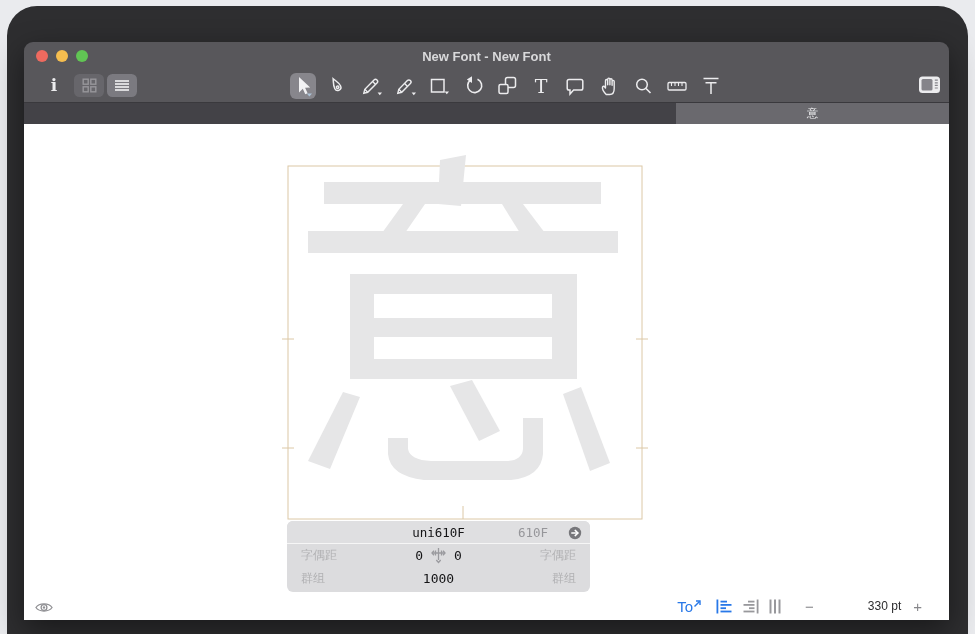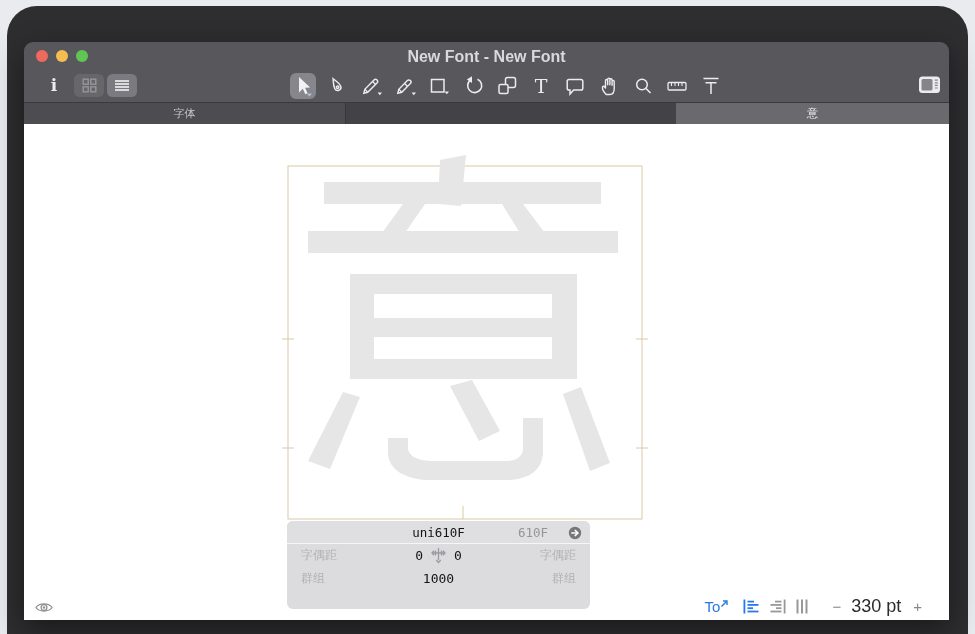--- a/index.html
+++ b/index.html
@@ -11,21 +11,21 @@
 
   .window { position:absolute; left:24px; top:42px; width:925px; height:578px;
             border-radius:9px 9px 0 0; overflow:hidden;
             box-shadow:0 10px 30px rgba(0,0,0,.45); }
 
   
   .titlebar { height:28px; background:#58575b; position:relative; }
   .traffic { position:absolute; top:8px; width:12px; height:12px; border-radius:50%; }
   .t-close { left:12px; } .t-min { left:32px; } .t-zoom { left:52px; }
   .title { position:absolute; left:0; right:0; top:0; line-height:29px; text-align:center;
-           color:#d9d9db; font-size:16px; font-weight:bold; }
+           color:#d9d9db; font-size:13px; font-weight:bold; }
 
   .toolbar { height:32px; background:#58575b; position:relative; }
   .info-btn { position:absolute; left:20px; top:2px; width:20px; height:26px;
               display:flex; align-items:center; justify-content:center;
               color:#ececee; font-family:"DejaVu Serif", serif; font-weight:bold; font-size:17px; }
   .seg { position:absolute; left:50px; top:4px; display:flex; gap:3px; }
   .seg-btn { width:30px; height:23px; border-radius:5.5px; background:#67666b;
              display:flex; align-items:center; justify-content:center; }
   .seg-btn.on { background:#7b7a80; }
 
@@ -43,21 +43,21 @@
   .tab-font { width:322px; background:#4d4c50; color:#c6c6c8; font-size:11px;
               border-right:1px solid #38373b; }
   .tab-spacer { flex:1; background:#434247; }
   .tab-glyph { width:273px; background:#6a696e; color:#efeff1; font-size:11.5px; }
 
   
   .canvas { height:496px; background:#ffffff; position:relative; }
   .glyph-svg { position:absolute; left:0; top:0; }
 
   
-  .info-panel { position:absolute; left:263px; top:397px; width:303px; height:88px;
+  .info-panel { position:absolute; left:263px; top:397px; width:303px; height:71px;
                 background:#dcdcde; border-radius:6px; overflow:hidden;
                 font-size:12px; color:#b1b1b3; }
   .ip-row1 { height:23px; position:relative; border-bottom:1px solid rgba(255,255,255,.7);
              background:#dfdfe1; }
   .ip-name { position:absolute; left:0; right:0; text-align:center; line-height:23px;
              color:#141416; font-family:"DejaVu Sans Mono", monospace; font-size:12.5px; }
   .ip-uni { position:absolute; right:8px; top:0; height:23px; display:flex; align-items:center;
             gap:20px; color:#96969a; font-family:"DejaVu Sans Mono", monospace; font-size:12.5px; }
   .ip-grid { display:grid; grid-template-columns:88px 1fr 88px; height:23px; align-items:center; }
   .ip-left { padding-left:14px; }
@@ -65,21 +65,21 @@
   .ip-center { display:flex; align-items:center; justify-content:center; gap:7px;
                color:#141416; font-family:"DejaVu Sans Mono", monospace; font-size:13px; }
 
   
   .eye-btn { position:absolute; left:10px; top:476px; }
   .zoom-controls { position:absolute; right:27px; top:472px; height:20px;
                    display:flex; align-items:center; }
   .to-btn { color:#2878e8; font-size:15px; display:flex; align-items:flex-start; margin-right:14px; }
   .zc-icon { margin-right:9px; display:flex; align-items:center; }
   .zc-minus { color:#86868a; font-size:15px; margin:0 10px 0 14px; }
-  .zc-level { color:#2c2c2e; font-size:18px; }
+  .zc-level { color:#2c2c2e; font-size:12px;margin-left:44px; }
   .zc-plus { color:#86868a; font-size:15px; margin-left:12px; }
 </style>
 </head>
 <body>
 
 <div class="backdrop"></div>
 
 <div class="window">
 
   <div class="titlebar">
@@ -224,23 +224,20 @@
           <line x1="16.8" y1="5.2" x2="19.8" y2="5.2"></line>
             <line x1="16.8" y1="7.8" x2="19.8" y2="7.8"></line>
           <line x1="16.8" y1="10.4" x2="19.8" y2="10.4"></line>
             <line x1="16.8" y1="13" x2="19.8" y2="13"></line>
         </g>
       </svg>
     </div>
   </div>
 
   <div class="tabbar">
-    <div class="tab tab-font">
-      <span>字体</span>
-    </div>
     <div class="tab-spacer"></div>
     <div class="tab tab-glyph">
       <span>意</span>
     </div>
   </div>
 
   <div class="canvas">
 
     <svg class="glyph-svg" width="925" height="496" viewBox="0 0 925 496">
 

